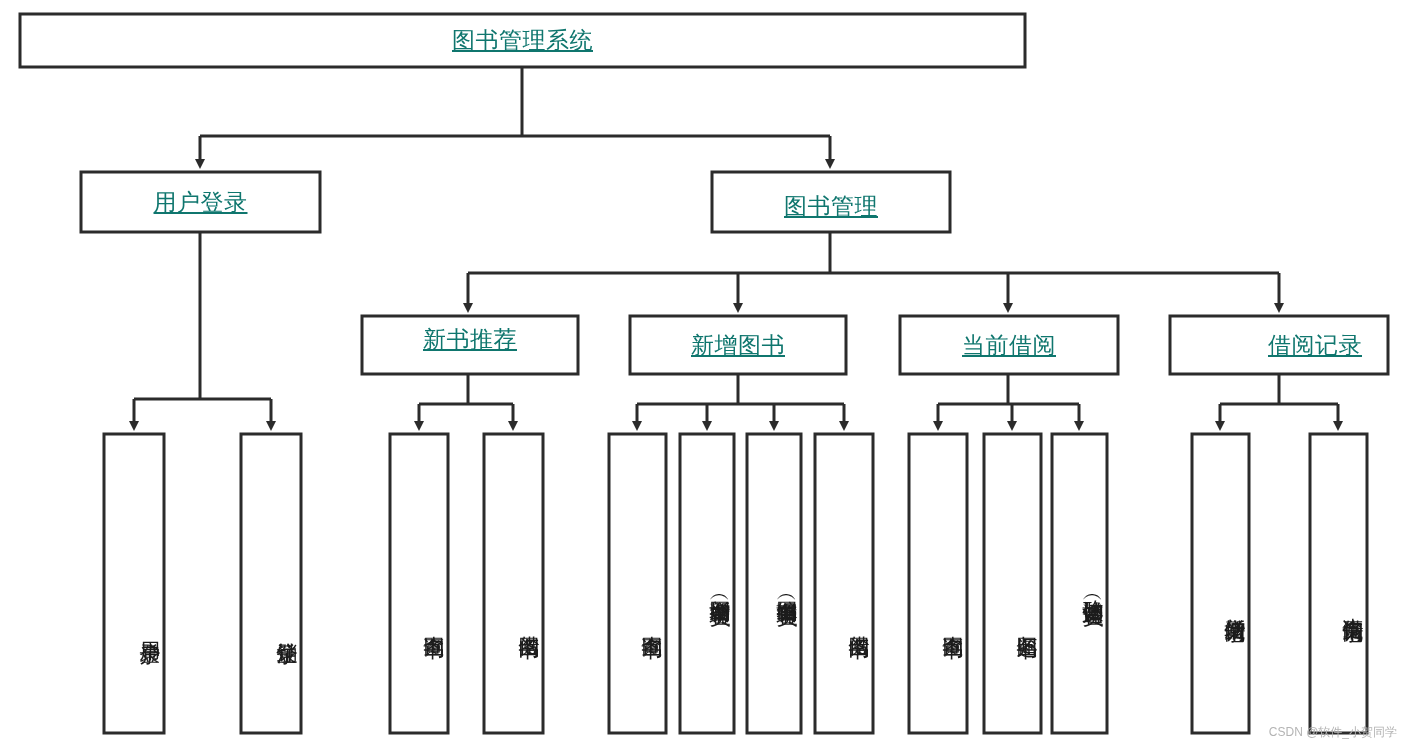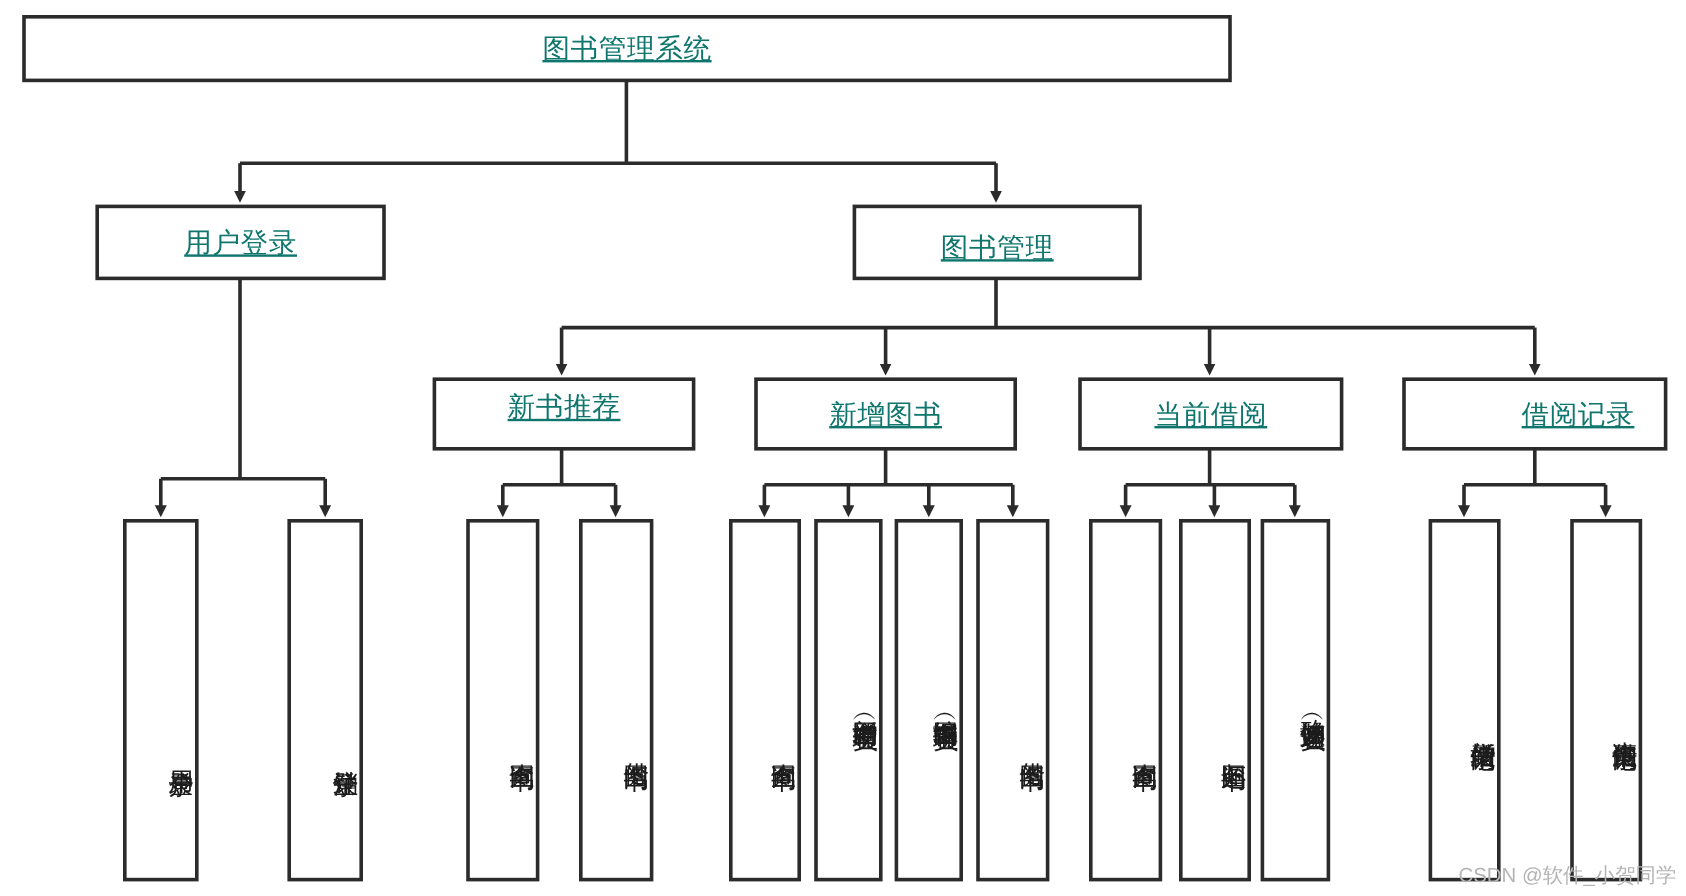--- a/index.html
+++ b/index.html
@@ -63,21 +63,21 @@
     writing-mode: vertical-rl;
     text-orientation: upright;
     letter-spacing: 1px;
     white-space: nowrap;
     pointer-events: none;
   }
   .watermark {
     position: absolute;
     right: 8px;
     bottom: 6px;
-    font-size: 17px;
+    font-size: 12px;
     color: #b4b4b4;
     white-space: nowrap;
     pointer-events: none;
   }
 </style>
 </head>
 <body>
 
 <div id="diagram-root">
 

